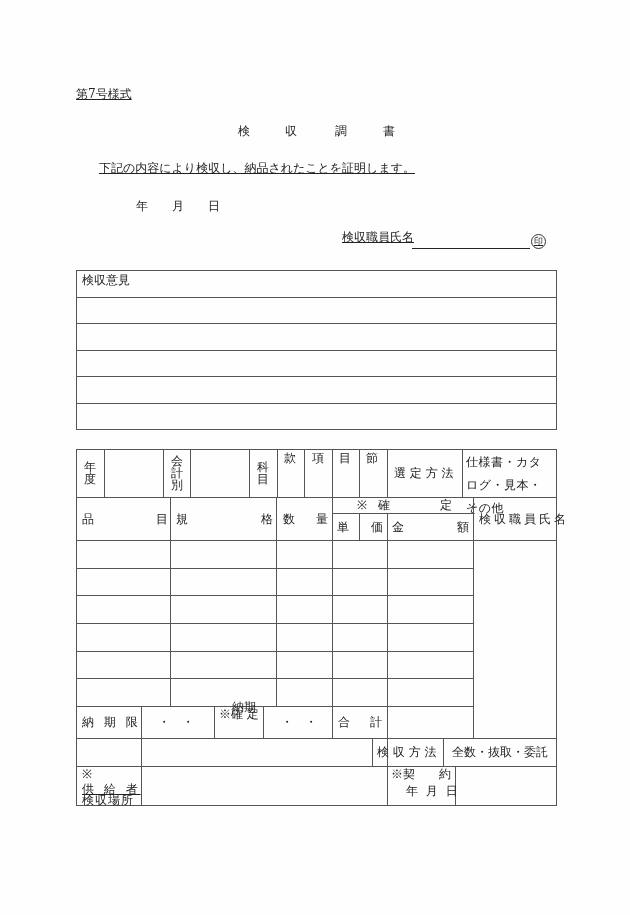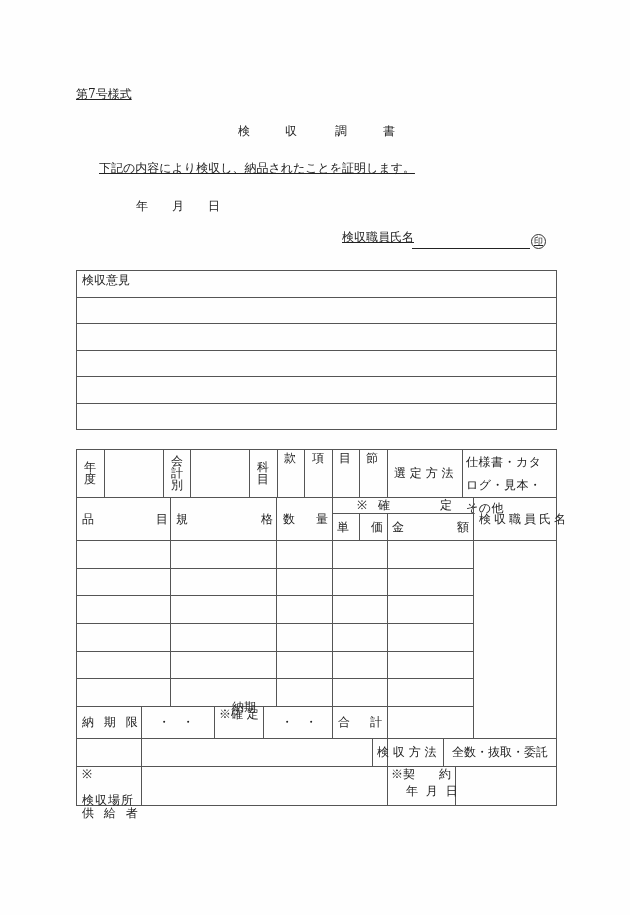--- a/index.html
+++ b/index.html
@@ -134,17 +134,17 @@
 <div class="line hl" style="left:76px;top:766px;width:481px;"></div>
 <div class="line vl" style="left:372px;top:738px;height:28px;"></div>
 <div class="line vl" style="left:443px;top:738px;height:28px;"></div>
 <div class="t" style="left:82px;top:745px;letter-spacing:1px;margin-top:48px;">検収場所</div>
 <div class="cell" style="left:142px;top:739px;width:230px;height:27px;"></div>
 <div class="t" style="left:377px;top:745px;">検 収 方 法</div>
 <div class="t" style="left:452px;top:745px;">全数・抜取・委託</div>
 
 <div class="line vl" style="left:455px;top:766px;height:40px;"></div>
 <div class="t" style="left:82px;top:767px;">※</div>
-<div class="t" style="left:82px;top:806px;letter-spacing:3px;">供 給 者</div>
+<div class="t" style="left:82px;top:782px;letter-spacing:3px;text-decoration:underline;">供 給 者</div>
 <div class="cell" style="left:142px;top:767px;width:245px;height:38px;"></div>
 <div class="t" style="left:391px;top:767px;text-align:center;">※契　　約</div>
 <div class="t" style="left:406px;top:784px;letter-spacing:2px;">年 月 日</div>
 <div class="cell" style="left:456px;top:767px;width:100px;height:38px;"></div>
 
 </body></html>

